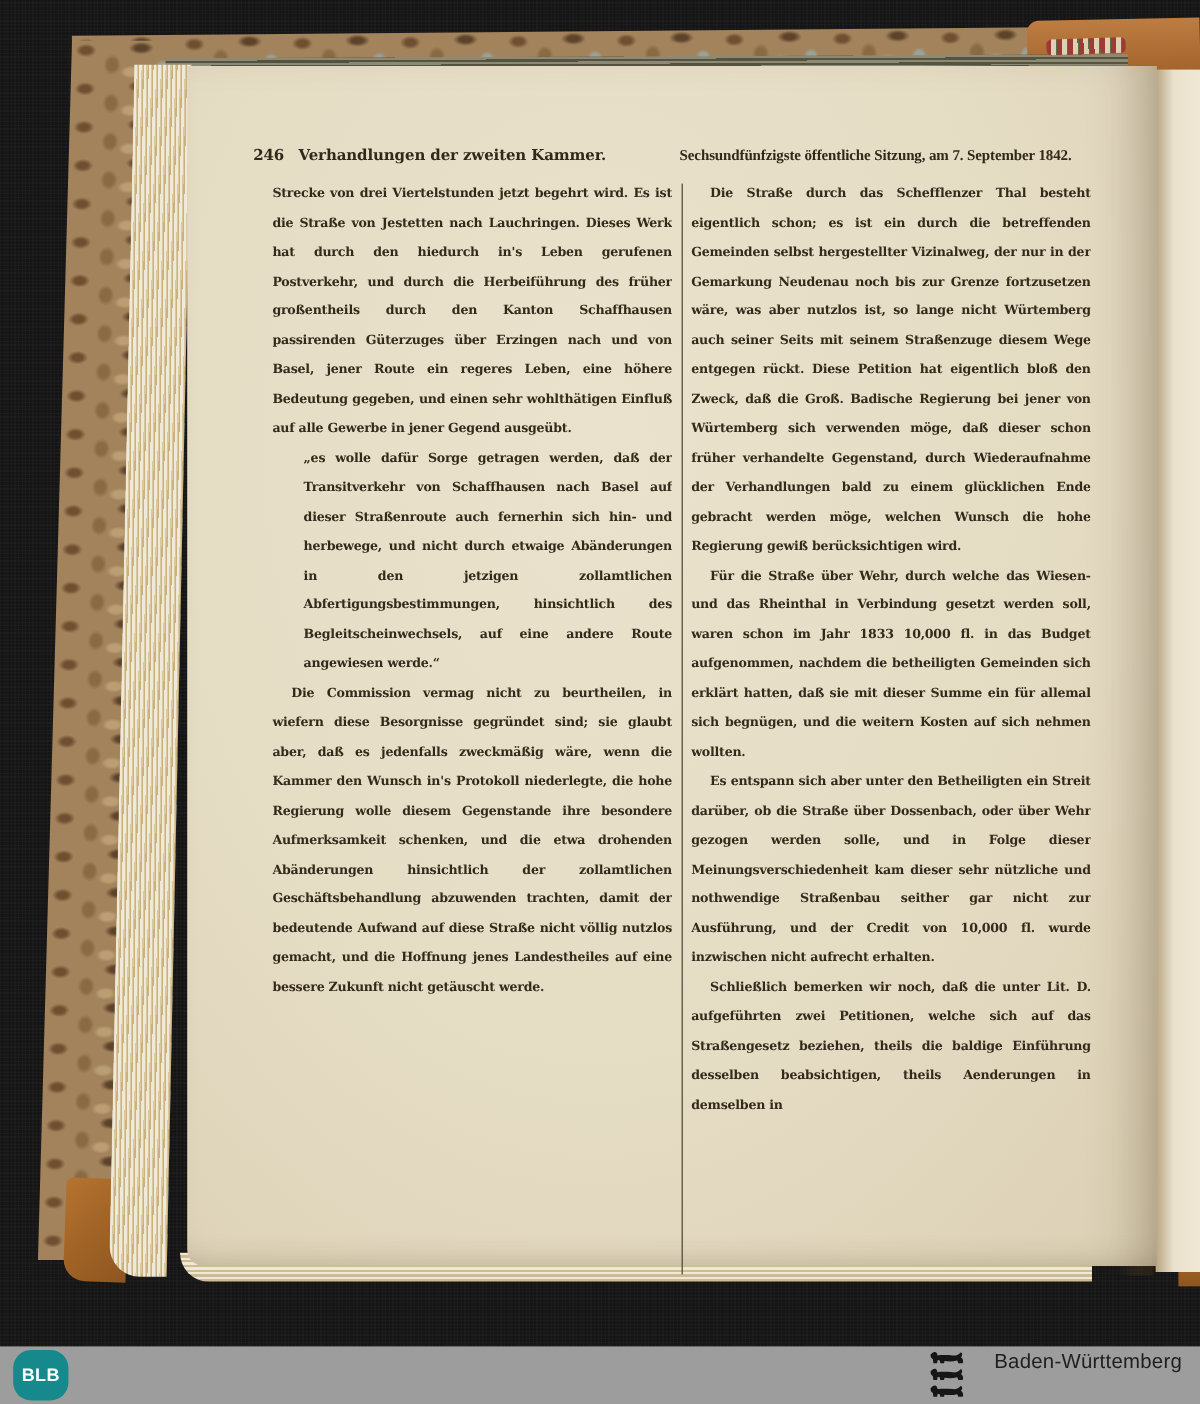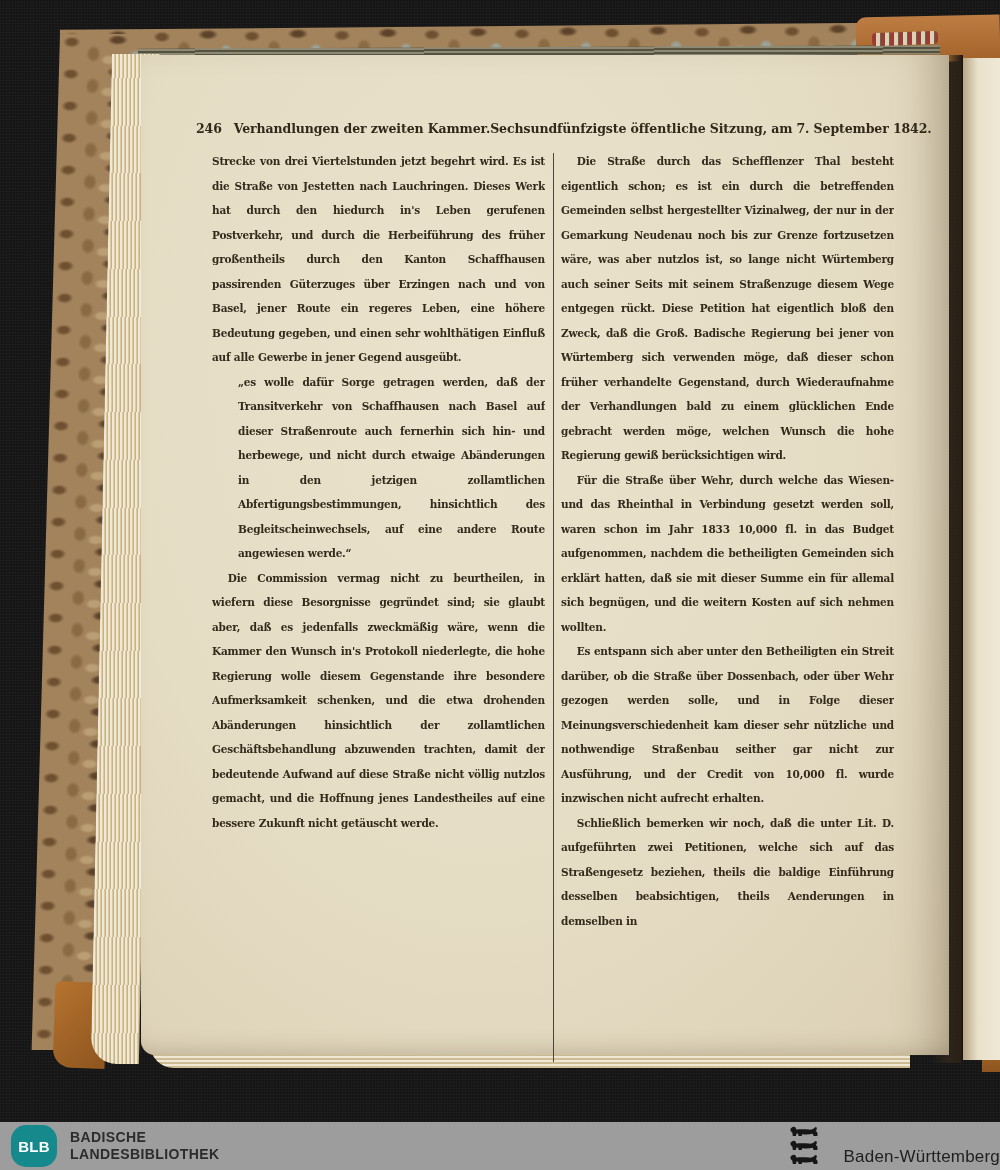--- a/index.html
+++ b/index.html
@@ -38,47 +38,47 @@
     transform:skewX(-1.2deg);transform-origin:top left;border-bottom-left-radius:26px;
     background:repeating-linear-gradient(90deg,#efe9da 0 2px,#dbc99d 2px 3px,#c9b180 3px 4px);}
   .page-stack-bottom{position:absolute;left:150px;top:1044px;width:760px;height:24px;border-bottom-left-radius:34px;
     background:repeating-linear-gradient(180deg,#efe8d6 0 2px,#cdbb92 2px 4px);}
   .gutter{position:absolute;left:930px;top:55px;width:33px;height:1008px;
     background:linear-gradient(90deg,rgba(90,70,45,0) 0%,rgba(80,60,35,0.35) 55%,#2a2015 92%,#171310 100%);}
   .facing-page{position:absolute;left:963px;top:58px;width:37px;height:1002px;
     background:linear-gradient(90deg,#b8a584 0%,#e9e1cc 40%,#efe8d4 100%);}
 
   
-  .main-page{position:absolute;left:141px;top:55px;width:808px;height:1000px;
+  .main-page{position:absolute;left:156px;top:55px;width:808px;height:1000px;
     border-bottom-left-radius:14px;
     background:radial-gradient(ellipse at 42% 32%, #eae2cc 0%, #e5dcc4 55%, #dbd0b4 100%);
     box-shadow:inset -40px 0 45px -30px rgba(70,50,25,0.35), inset 0 -18px 25px -18px rgba(90,70,40,0.25);}
   .page-header{position:absolute;left:55px;top:66px;width:682px;display:flex;align-items:baseline;
     font-family:"DejaVu Serif",serif;font-weight:700;font-size:12.5px;color:#31281a;letter-spacing:-0.1px;white-space:nowrap;}
   .page-header .num{margin-right:12px;}
-  .page-header .session{margin-left:auto;}
+  .page-header .session{margin-left:auto;font-family:Liberation Serif, serif;}
   .columns{position:absolute;left:55px;top:94px;width:682px;height:918px;overflow:hidden;margin-left:16px;}
   .col{position:absolute;top:0;width:333px;height:100%;overflow:hidden;text-align:justify;
     font-family:"DejaVu Serif",serif;font-weight:700;font-size:10.5px;line-height:24.5px;
     color:#342a1b;letter-spacing:-0.2px;hyphens:auto;}
   .col-left{left:0;} .col-right{right:0;}
   .col-divider{position:absolute;left:341px;top:4px;width:1px;height:99%;background:#4d4336;}
   .col p{margin:0;}
   .col p.indent{text-indent:1.5em;}
   .col p.quote{margin-left:26px;}
 
   
   .footer-bar{position:absolute;left:0;bottom:0;width:1000px;height:48px;background:#9d9d9d;
     display:flex;align-items:center;}
   .blb-logo{width:46px;height:42px;margin-left:11px;border-radius:15px;background:#15898c;
     display:flex;align-items:center;justify-content:center;
     color:#ffffff;font-weight:700;font-size:15px;letter-spacing:0.3px;}
   .library-name{margin-left:13px;font-weight:700;font-size:14px;line-height:17px;
     color:#2c2c2c;letter-spacing:0.4px;}
-  .footer-right{margin-left:auto;display:flex;align-items:flex-end;gap:20px;}
+  .footer-right{margin-left:auto;margin-right:15px;display:flex;align-items:flex-start;gap:20px;}
   .coat-of-arms svg{display:block;}
   .state-name{font-size:17px;font-weight:400;color:#1f1f1f;letter-spacing:0.2px;}
 </style>
 </head>
 <body>
 
 <div class="scene">
 
   <div class="marble marble-top"></div>
   <div class="marble marble-left"></div>
@@ -111,24 +111,20 @@
           <p class="indent">Es entspann sich aber unter den Betheiligten ein Streit darüber, ob die Straße über Dossenbach, oder über Wehr gezogen werden solle, und in Folge dieser Meinungsverschiedenheit kam dieser sehr nützliche und nothwendige Straßenbau seither gar nicht zur Ausführung, und der Credit von 10,000 fl. wurde inzwischen nicht aufrecht erhalten.</p>
           <p class="indent">Schließlich bemerken wir noch, daß die unter Lit. D. aufgeführten zwei Petitionen, welche sich auf das Straßengesetz beziehen, theils die baldige Einführung desselben beabsichtigen, theils Aenderungen in demselben in</p>
         </div>
     </div>
   </div>
 
   <div class="footer-bar">
     <div class="blb-logo">
       <span>BLB</span>
     </div>
-    <div class="library-name">
-      <div>BADISCHE</div>
-      <div>LANDESBIBLIOTHEK</div>
-    </div>
     <div class="footer-right">
       <span class="coat-of-arms">
         <svg width="36" height="42" viewBox="0 0 36 42" fill="#161616" xmlns="http://www.w3.org/2000/svg">
           <defs>
             <g id="lion">
               <path d="M4.2,1.2 C5.6,0.2 7.4,0.7 7.9,2.2 L8.3,3.6 C11,3.1 16,3.1 21,3.6 C23.6,4 26.4,2.6 27.8,0.8 C29.2,1.7 29.2,3.6 27.8,5 C29.6,6.4 30.1,8.2 29.2,10 L25.6,10 24.7,7.8 C21.2,8.7 17.6,8.7 14.1,8.2 L13.7,10 10.6,10 10.1,7.8 8.4,7.4 7.9,10 4.8,10 4.4,6.8 C2.6,5.9 2.2,4 2.6,2.6 Z"></path>
             </g>
           </defs>
           <use href="#lion" y="1"></use>
           <use href="#lion" y="15"></use>

